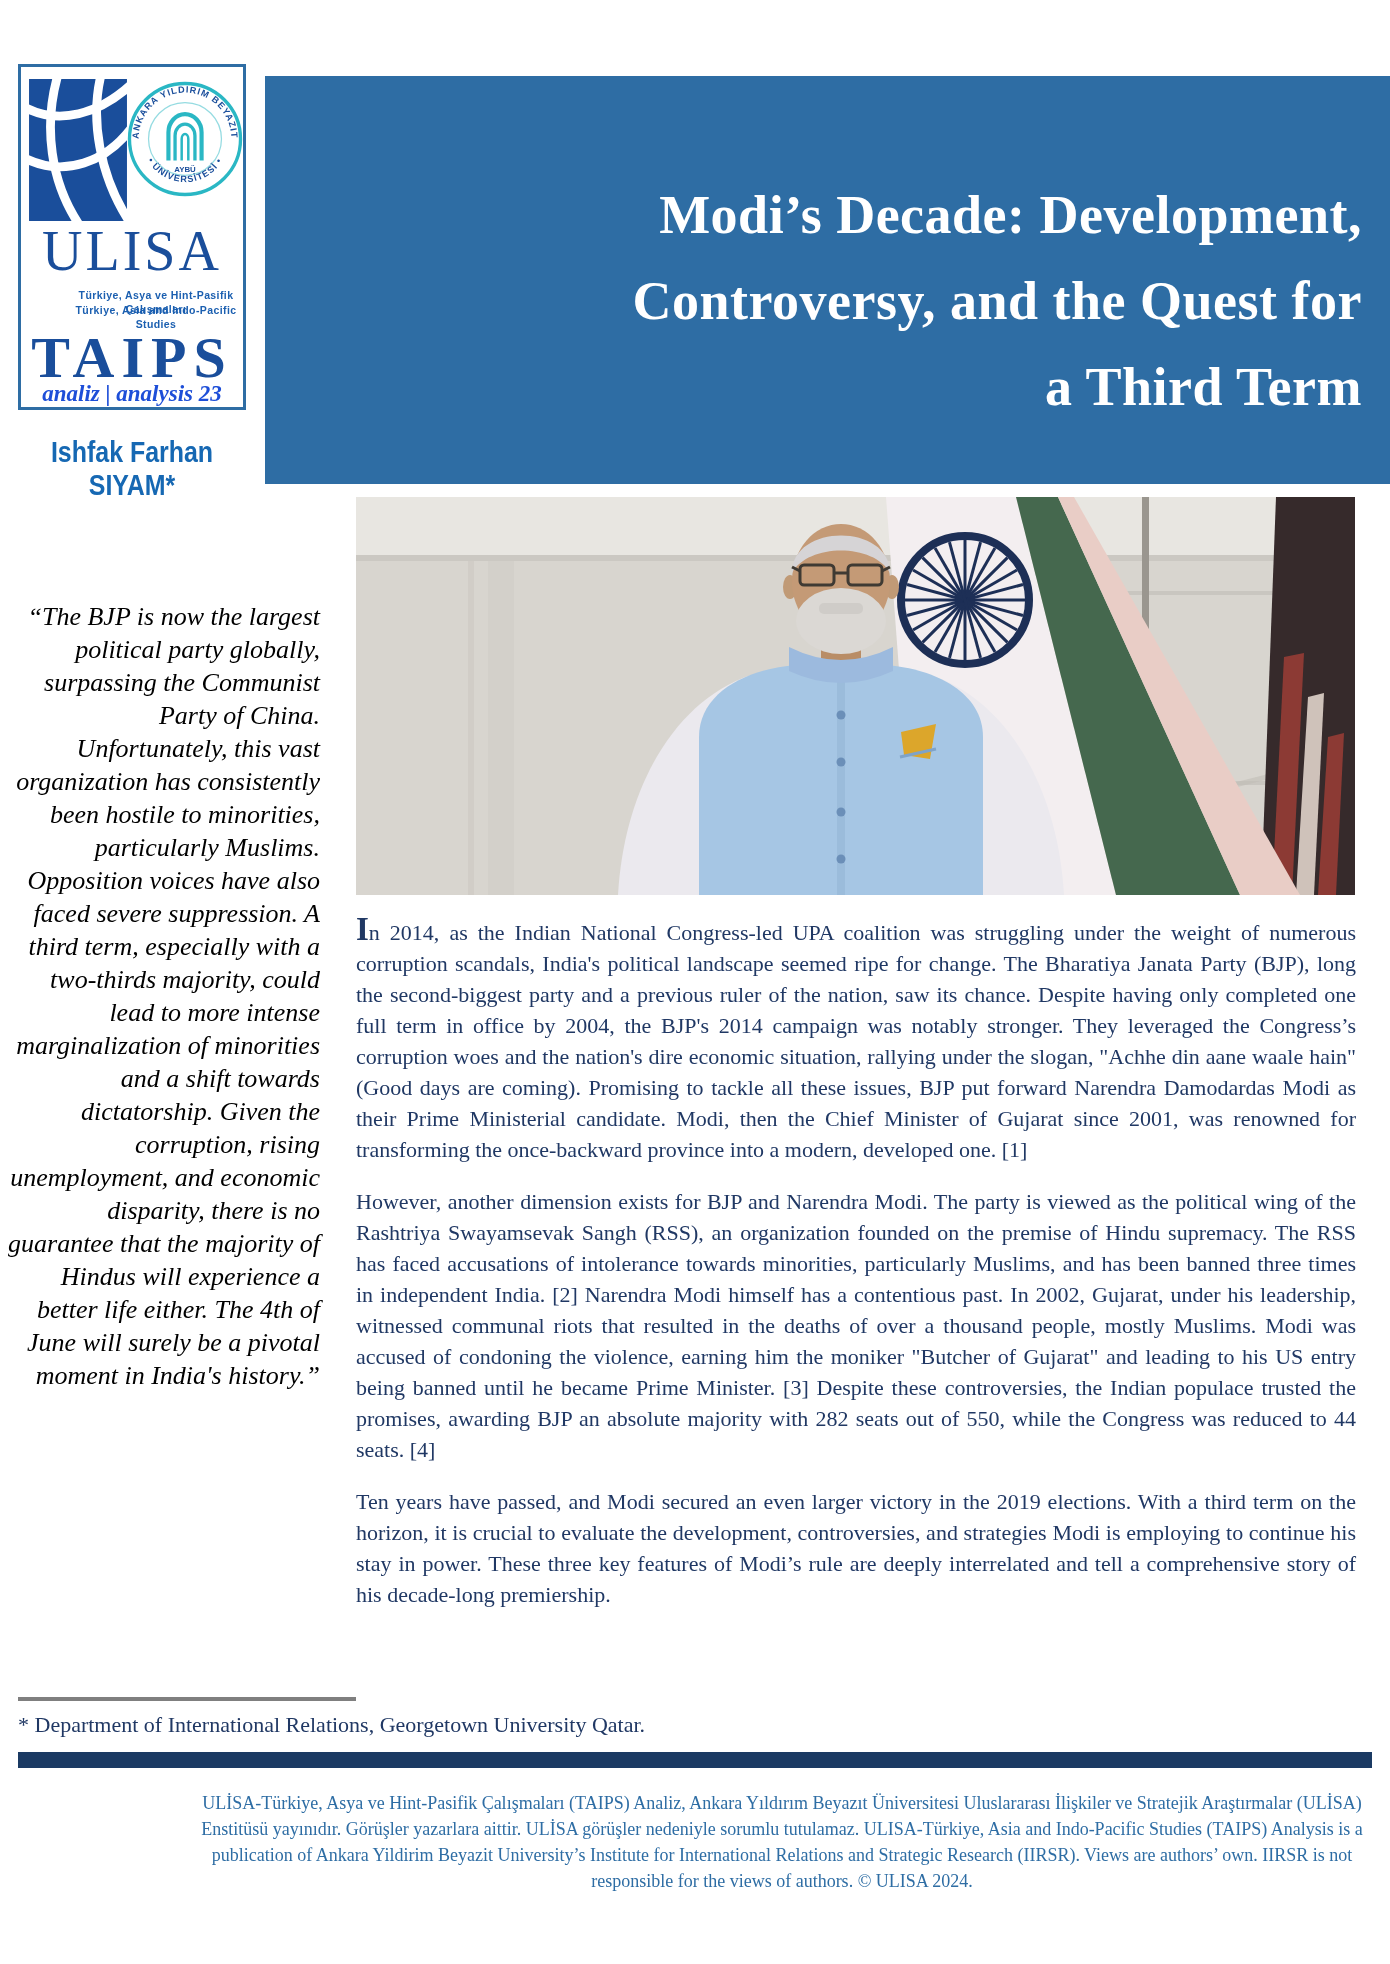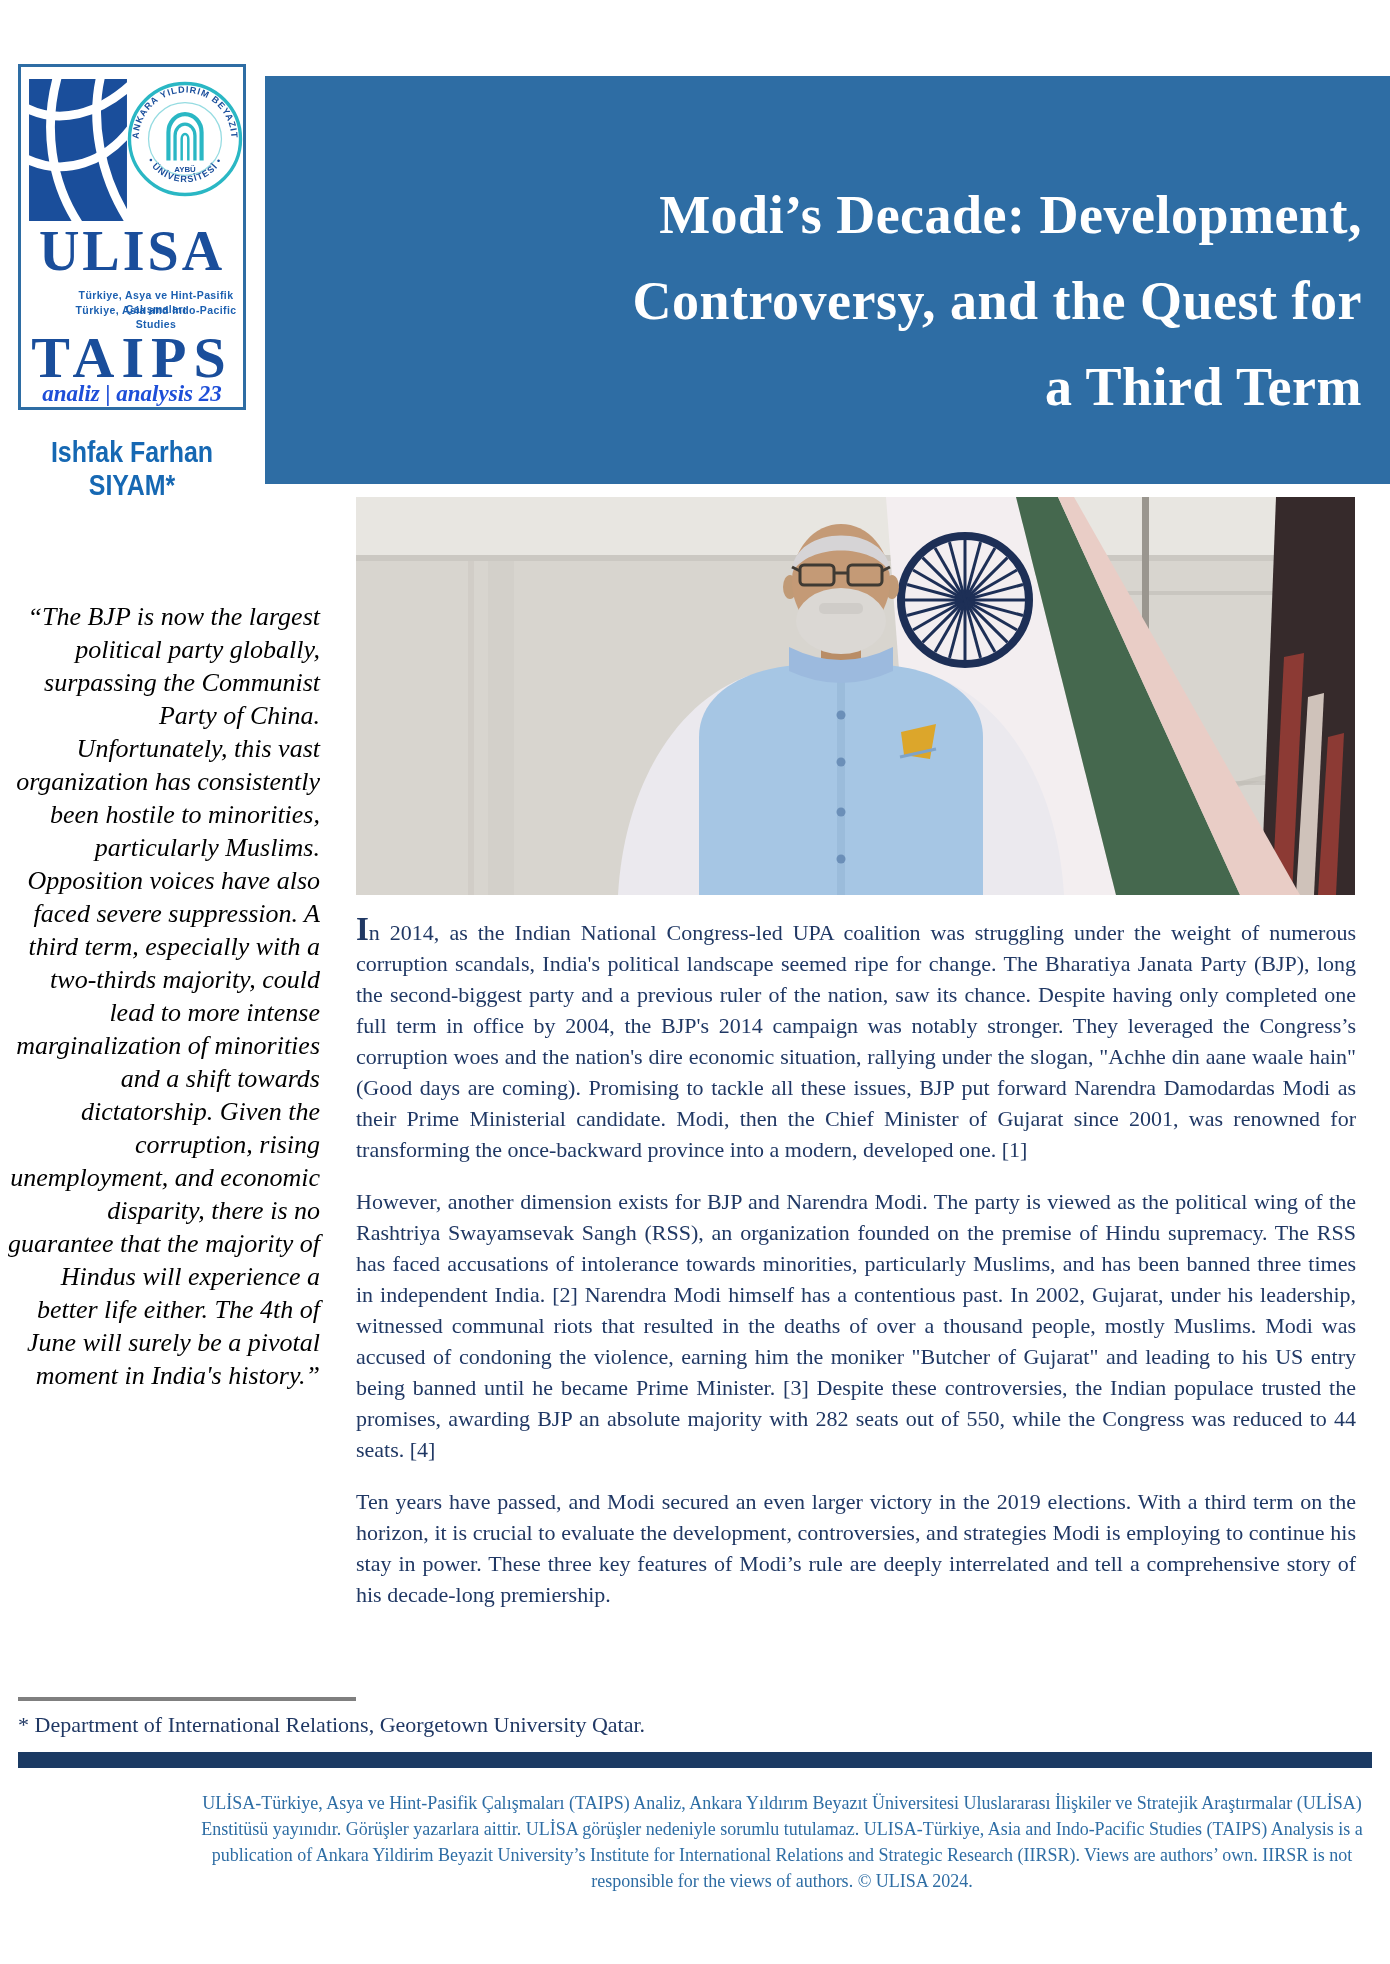--- a/index.html
+++ b/index.html
@@ -5,21 +5,21 @@
   html,body{margin:0;padding:0;background:#fff;}
   .page{position:relative;width:1390px;height:1964px;background:#ffffff;overflow:hidden;
         font-family:"Liberation Serif","DejaVu Serif",serif;}
 
   
   .logo-box{position:absolute;left:18px;top:64px;width:228px;height:346px;
             border:3px solid #2e6da4;box-sizing:border-box;background:#fff;}
   .globe{position:absolute;left:8px;top:12px;}
   .seal{position:absolute;left:106px;top:14px;}
   .logo-org{position:absolute;left:0;right:0;top:156px;text-align:center;
-            font-weight:700;font-size:56px;line-height:1;letter-spacing:3px;color:#1a4e9b;}
+            font-weight:400;font-size:56px;line-height:1;letter-spacing:3px;color:#1a4e9b;}
   .logo-sub{position:absolute;left:0;right:0;text-align:center;
             font-family:"Liberation Sans",sans-serif;font-weight:700;font-size:10.5px;
             color:#1b5fb0;letter-spacing:.4px;line-height:14px;padding-left:48px;}
   .logo-sub.s1{top:221px;} .logo-sub.s2{top:236px;}
   .logo-org2{position:absolute;left:0;right:0;top:262px;text-align:center;
             font-weight:700;font-size:58px;line-height:1;letter-spacing:7px;color:#1a4e9b;}
   .logo-series{position:absolute;left:0;right:0;top:314px;text-align:center;
             font-style:italic;font-weight:700;font-size:23px;color:#1d4ed8;}
 
   

